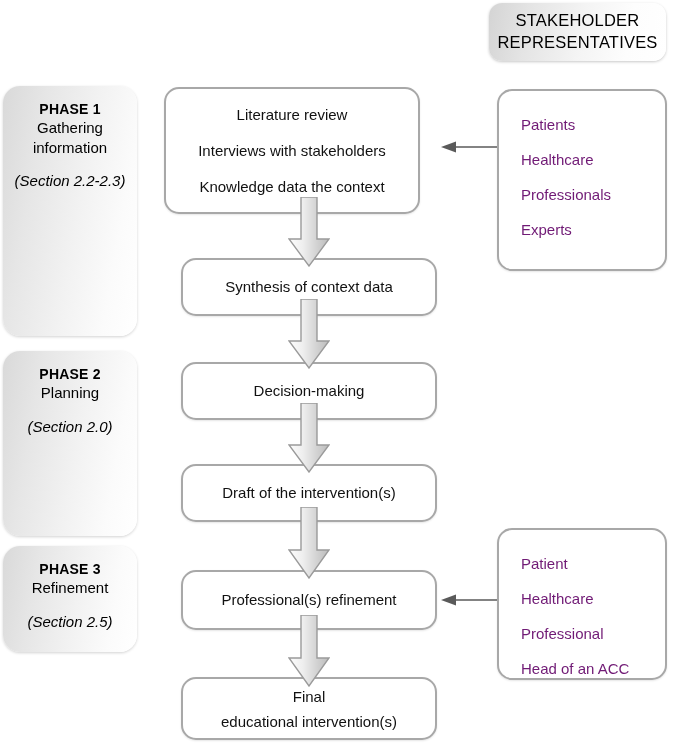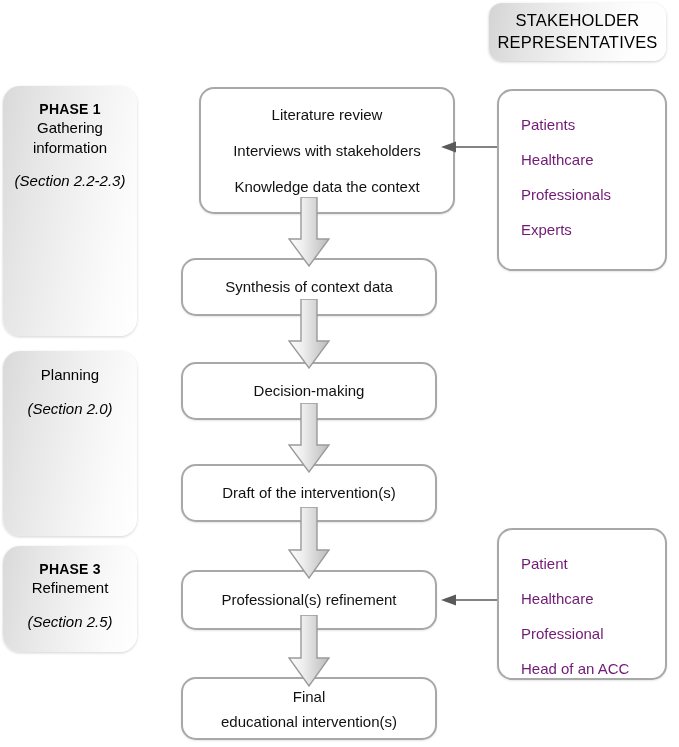--- a/index.html
+++ b/index.html
@@ -138,34 +138,35 @@
     <div class="phase-inner">
       <div class="phase-title">PHASE 1</div>
       <div class="phase-sub">Gathering</div>
       <div class="phase-sub">information</div>
       <div class="phase-section">(Section 2.2-2.3)</div>
     </div>
   </div>
 
   <div class="phase-box" style="left:3px; top:351px; width:134px; height:185px;">
     <div class="phase-inner">
+      <div class="phase-title">PHASE 2</div>
       <div class="phase-sub">Planning</div>
       <div class="phase-section">(Section 2.0)</div>
     </div>
   </div>
 
   <div class="phase-box" style="left:3px; top:546px; width:134px; height:106px;padding-left:40px;">
     <div class="phase-inner">
       <div class="phase-title">PHASE 3</div>
       <div class="phase-sub">Refinement</div>
       <div class="phase-section">(Section 2.5)</div>
     </div>
   </div>
 
-  <div class="flow-box" style="left:199px; top:87px; width:256px; height:127px;">
+  <div class="flow-box" style="left:164px; top:87px; width:256px; height:127px;">
     <div class="lines">
       <span class="flow-line">Literature review</span>
       <span class="flow-line">Interviews with stakeholders</span>
       <span class="flow-line">Knowledge data the context</span>
     </div>
   </div>
 
   <div class="flow-box" style="left:181px; top:258px; width:256px; height:58px;">
     <span class="flow-line">Synthesis of context data</span>
   </div>

